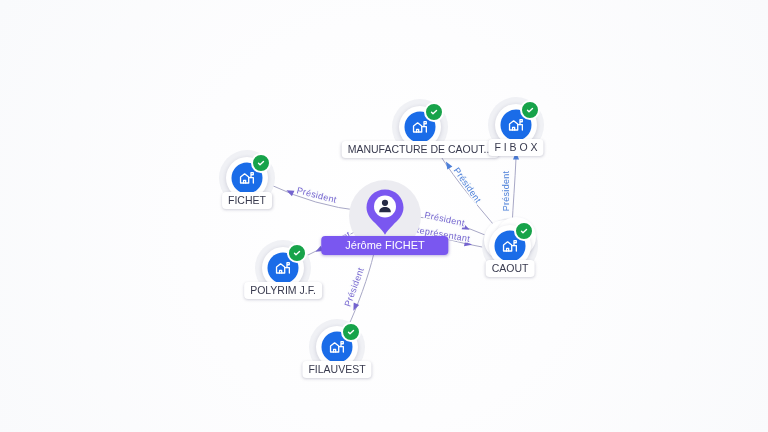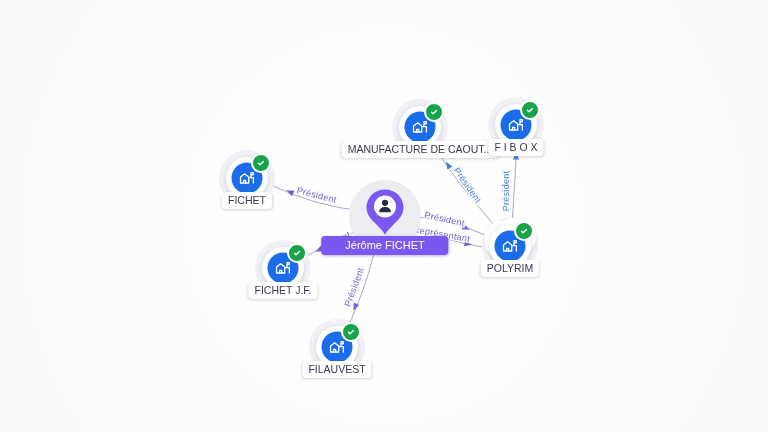--- a/index.html
+++ b/index.html
@@ -172,21 +172,21 @@
               <path d="M14.2 9.6 V4.4 h2.4 v2.2 h-2.4"></path>
             </g>
           </svg>
       </div>
       <div class="badge">
         <svg viewBox="0 0 16 16" width="10" height="10">
             <path d="M4 8.4 l2.4 2.4 L12 5.6" fill="none" stroke="#fff" stroke-width="2.2" stroke-linecap="round" stroke-linejoin="round"></path>
           </svg>
       </div>
     </div>
-    <div class="nlabel">POLYRIM</div>
+    <div class="nlabel">CAOUT</div>
   </div>
 
   <div class="node" style="left:283px; top:268px;">
     <div class="halo"></div>
     <div class="disc">
       <div class="blue">
         <svg viewBox="0 0 20 20" width="19" height="19">
             <g fill="none" stroke="#fff" stroke-width="1.4" stroke-linecap="round" stroke-linejoin="round">
               <path d="M3.2 15.3 V9 L7.5 5.6 L11.8 9 V15.3 Z"></path>
               <path d="M6.4 15.3 v-2.8 h2.2 v2.8"></path>
@@ -194,21 +194,21 @@
               <path d="M14.2 9.6 V4.4 h2.4 v2.2 h-2.4"></path>
             </g>
           </svg>
       </div>
       <div class="badge">
         <svg viewBox="0 0 16 16" width="10" height="10">
             <path d="M4 8.4 l2.4 2.4 L12 5.6" fill="none" stroke="#fff" stroke-width="2.2" stroke-linecap="round" stroke-linejoin="round"></path>
           </svg>
       </div>
     </div>
-    <div class="nlabel">FICHET J.F.</div>
+    <div class="nlabel">POLYRIM J.F.</div>
   </div>
 
   <div class="node" style="left:337px; top:347px;">
     <div class="halo"></div>
     <div class="disc">
       <div class="blue">
         <svg viewBox="0 0 20 20" width="19" height="19">
             <g fill="none" stroke="#fff" stroke-width="1.4" stroke-linecap="round" stroke-linejoin="round">
               <path d="M3.2 15.3 V9 L7.5 5.6 L11.8 9 V15.3 Z"></path>
               <path d="M6.4 15.3 v-2.8 h2.2 v2.8"></path>

